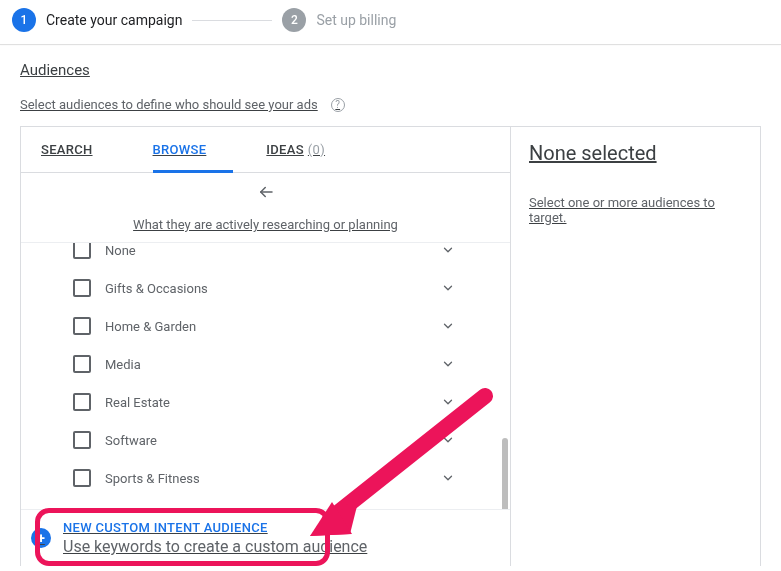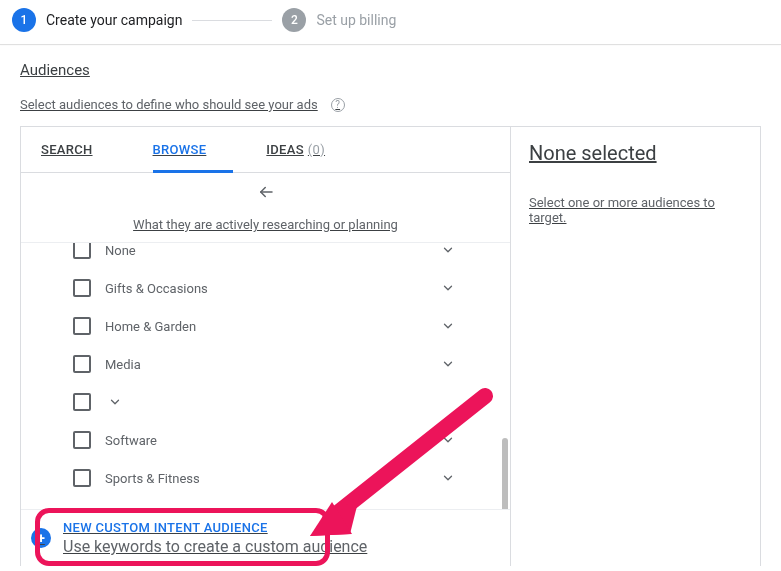--- a/index.html
+++ b/index.html
@@ -309,20 +309,21 @@
               <div class="checkbox"></div>
               <div class="item-label">Media</div>
               <div class="chevron">
                 <svg width="14" height="14" viewBox="0 0 24 24" fill="none" stroke="#5f6368" stroke-width="2.2" stroke-linecap="round" stroke-linejoin="round">
                   <polyline points="6 9 12 15 18 9"></polyline>
                 </svg>
               </div>
             </div>
             <div class="item">
               <div class="checkbox"></div>
+              <div class="item-label">Real Estate</div>
               <div class="chevron">
                 <svg width="14" height="14" viewBox="0 0 24 24" fill="none" stroke="#5f6368" stroke-width="2.2" stroke-linecap="round" stroke-linejoin="round">
                   <polyline points="6 9 12 15 18 9"></polyline>
                 </svg>
               </div>
             </div>
             <div class="item">
               <div class="checkbox"></div>
               <div class="item-label">Software</div>
               <div class="chevron">

